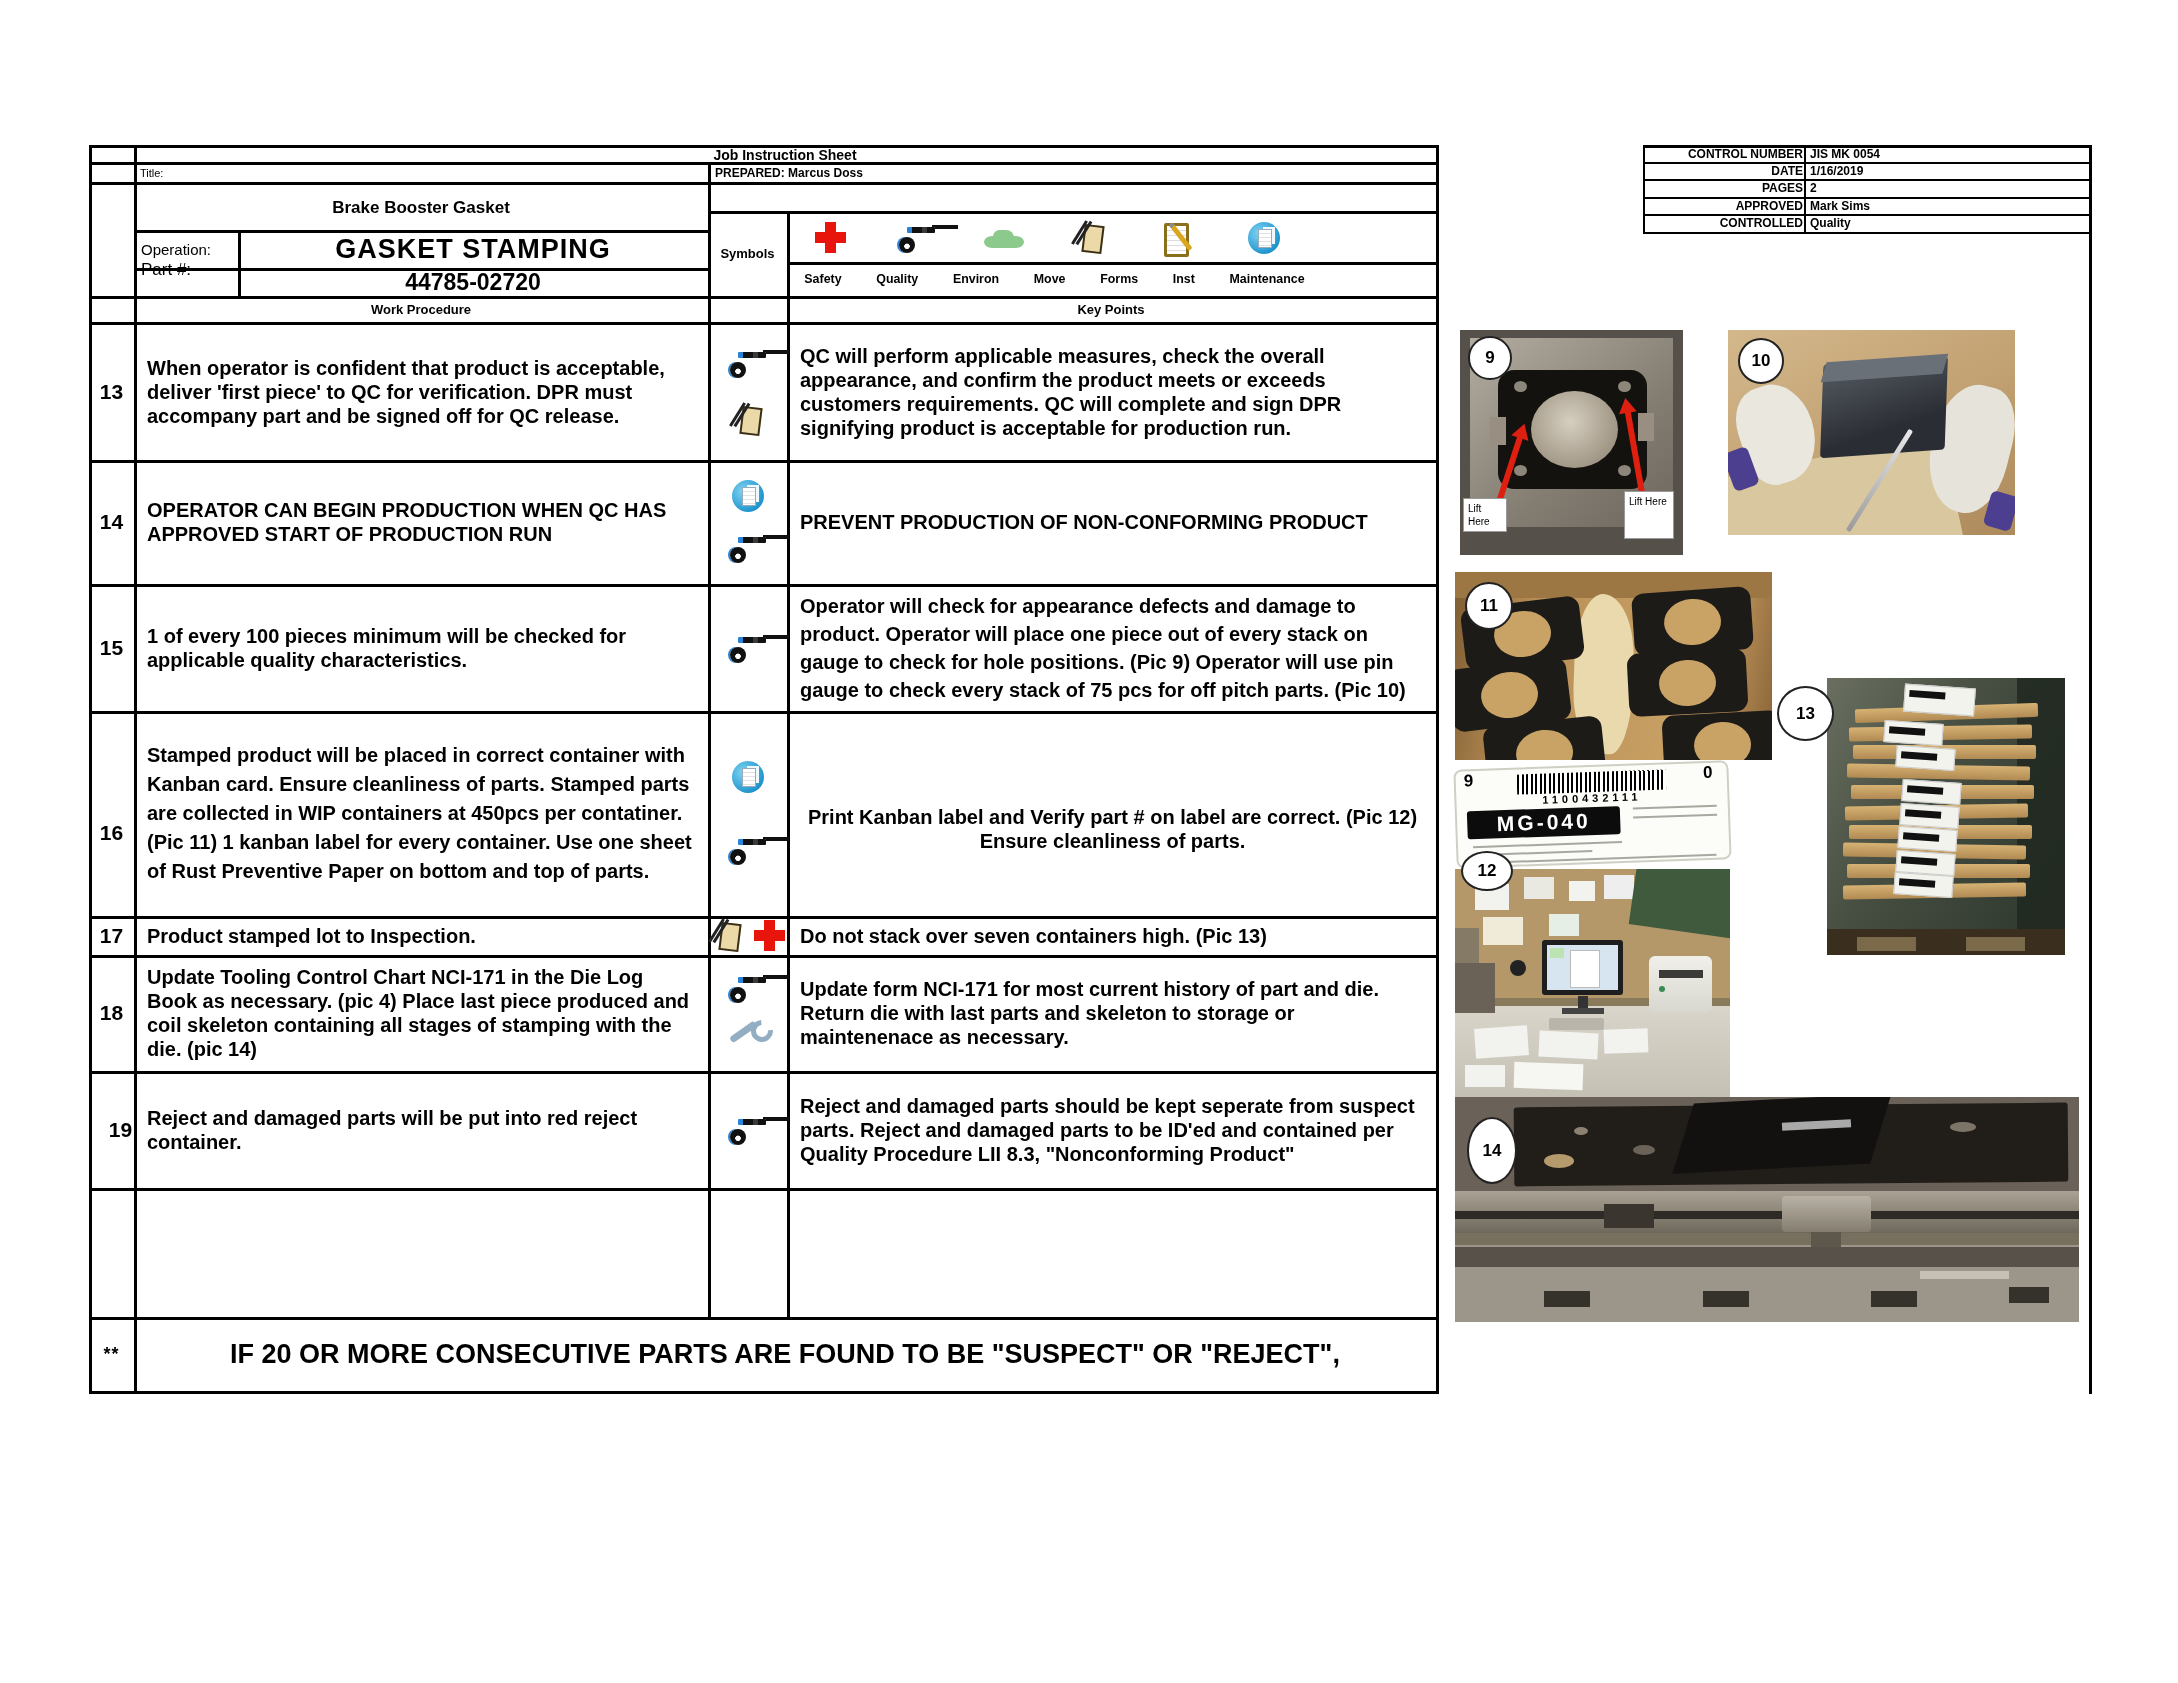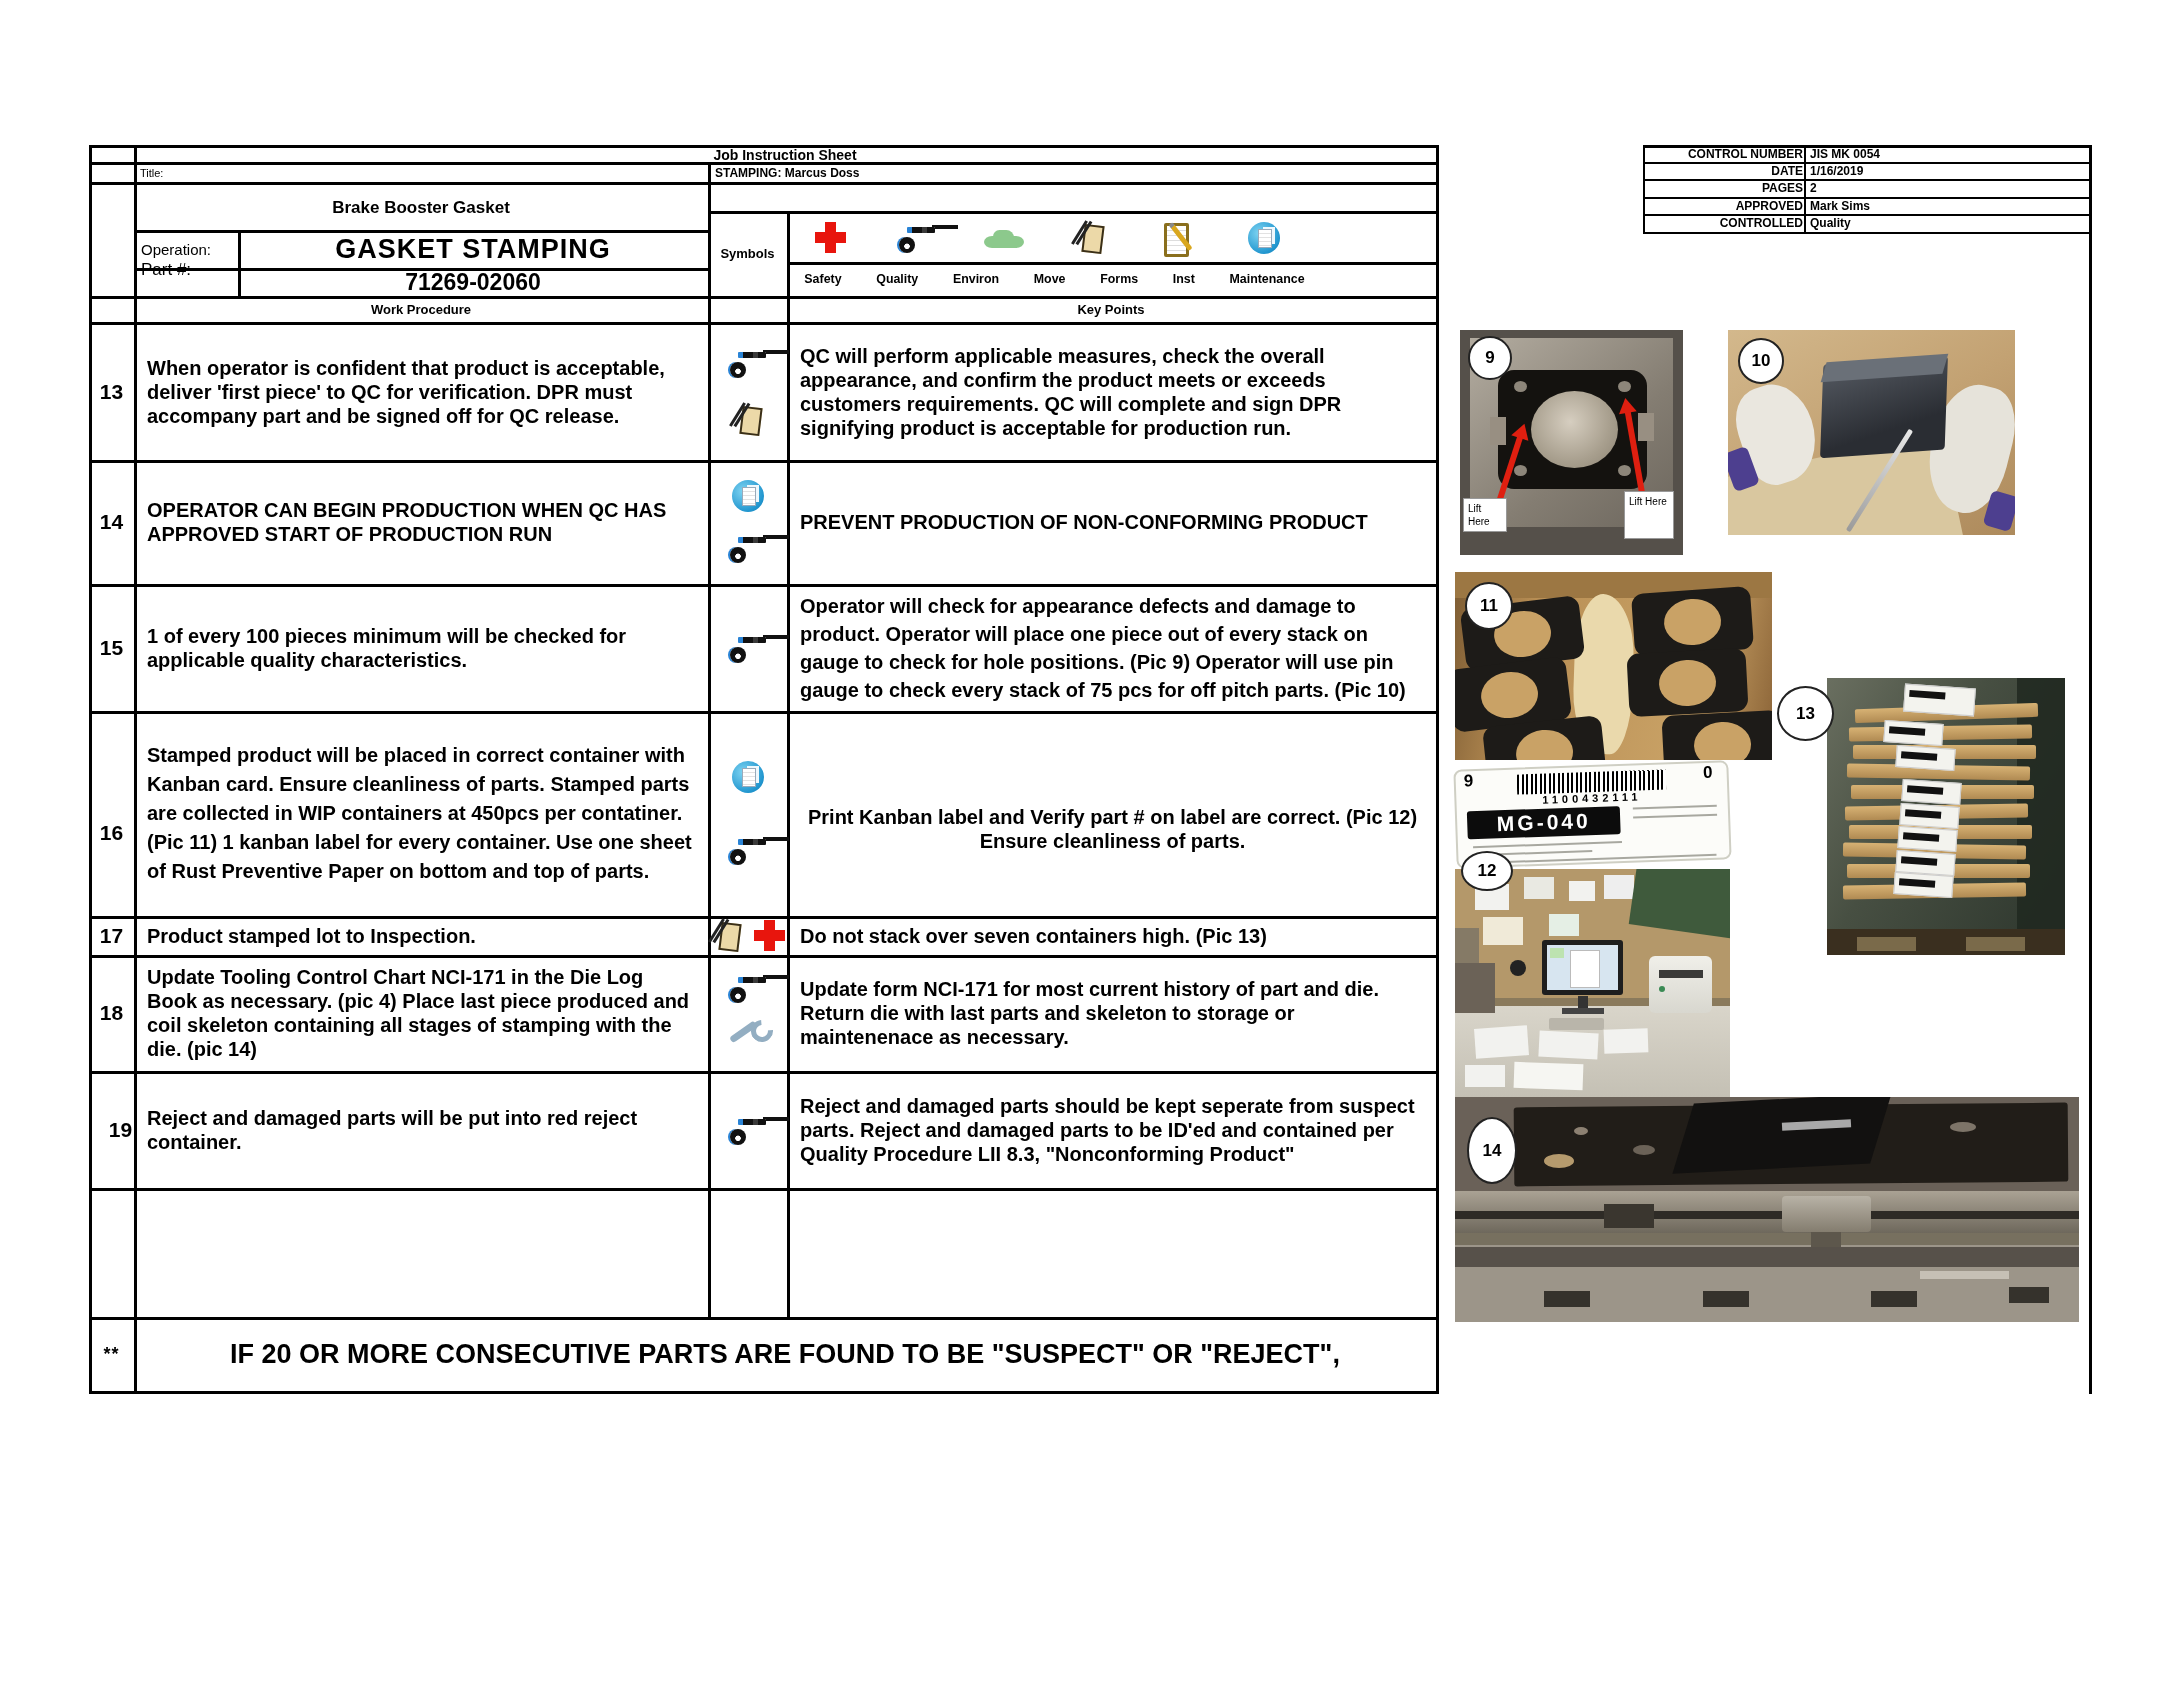--- a/index.html
+++ b/index.html
@@ -94,26 +94,26 @@
 <div class="ln" style="left:89px;top:711px;width:1349px;height:3px"></div>
 <div class="ln" style="left:89px;top:916px;width:1349px;height:3px"></div>
 <div class="ln" style="left:89px;top:955px;width:1349px;height:3px"></div>
 <div class="ln" style="left:89px;top:1071px;width:1349px;height:3px"></div>
 <div class="ln" style="left:89px;top:1188px;width:1349px;height:3px"></div>
 <div class="ln" style="left:89px;top:1317px;width:1349px;height:3px"></div>
 <div class="ln" style="left:89px;top:1391px;width:1349px;height:3px"></div>
 
 <div class="cell ctr jis" style="left:134px;top:146px;width:1302px;height:17px">Job Instruction Sheet</div>
 <div class="cell small-label" style="left:140px;top:164px;width:198px;height:18px">Title:</div>
-<div class="cell prep" style="left:715px;top:164px;width:495px;height:18px">STAMPING:  Marcus Doss</div>
+<div class="cell prep" style="left:715px;top:164px;width:495px;height:18px">PREPARED:  Marcus Doss</div>
 <div class="cell ctr big-title" style="left:134px;top:185px;width:574px;height:45px">Brake Booster Gasket</div>
 <div class="cell op-label" style="left:141px;top:230px;width:95px;height:39px">Operation:</div>
 <div class="cell ctr op-val" style="left:238px;top:230px;width:470px;height:39px">GASKET STAMPING</div>
 <div class="cell part-label" style="left:141px;top:256px;width:95px;height:28px">Part #:</div>
-<div class="cell ctr part-val" style="left:238px;top:268px;width:470px;height:28px">71269-02060</div>
+<div class="cell ctr part-val" style="left:238px;top:268px;width:470px;height:28px">44785-02720</div>
 <div class="cell ctr sym-label" style="left:708px;top:211px;width:79px;height:85px">Symbols</div>
 <div class="legend" style="left:787px;top:213px;width:520px;height:50px">
     <span class="sym sym-safety"></span>
     <span class="sym sym-quality"></span>
     <span class="sym sym-environ"></span>
     <span class="sym sym-forms"></span>
     <span class="sym sym-inst"></span>
     <span class="sym sym-maintenance"></span>
   </div>
 <div class="legend" style="left:787px;top:262px;width:535px;height:34px">

